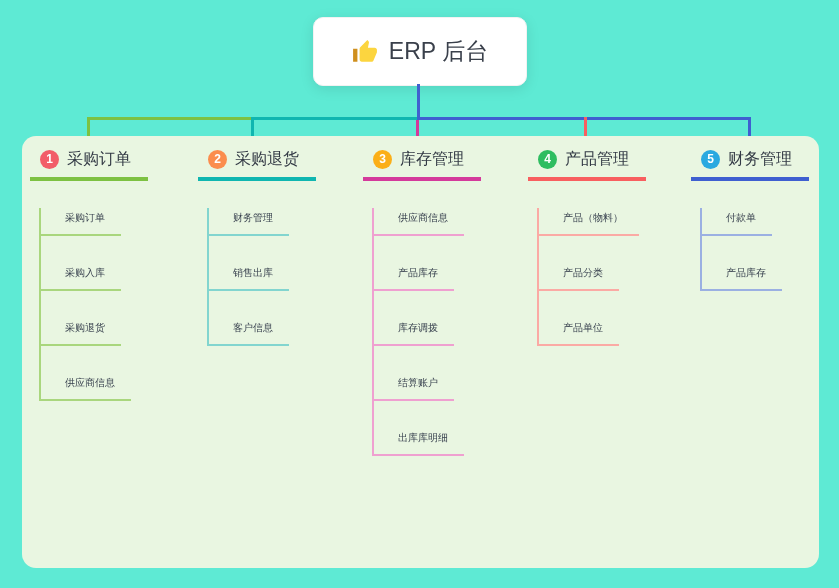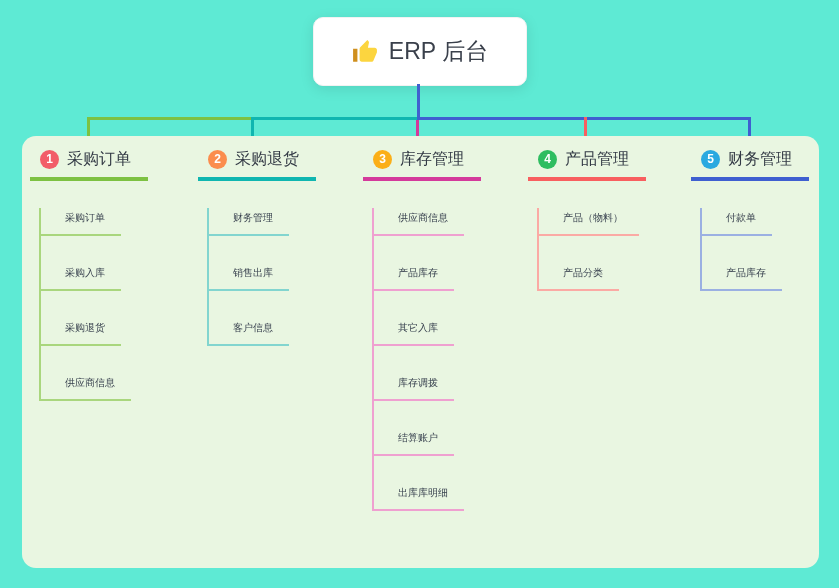--- a/index.html
+++ b/index.html
@@ -110,35 +110,35 @@
   </div>
 
   <div class="col col3" style="--c: #d43a9b; --cl: #efa0d0; --bc: #fbaf17;">
     <div class="branch-header">
       <span class="badge">3</span>
       <span class="branch-label">库存管理</span>
     </div>
     <div class="children">
       <div class="child">供应商信息</div>
       <div class="child">产品库存</div>
-      <div class="child">其它入库</div>
       <div class="child">库存调拨</div>
       <div class="child">结算账户</div>
       <div class="child">出库库明细</div>
     </div>
   </div>
 
   <div class="col col4" style="--c: #f85f5f; --cl: #fbaaa4; --bc: #2ebd60;">
     <div class="branch-header">
       <span class="badge">4</span>
       <span class="branch-label">产品管理</span>
     </div>
     <div class="children">
       <div class="child">产品（物料）</div>
       <div class="child">产品分类</div>
+      <div class="child">产品单位</div>
     </div>
   </div>
 
   <div class="col col5" style="--c: #3f5fd0; --cl: #9bb0e2; --bc: #2aa9e0;">
     <div class="branch-header">
       <span class="badge">5</span>
       <span class="branch-label">财务管理</span>
     </div>
     <div class="children">
       <div class="child">付款单</div>

